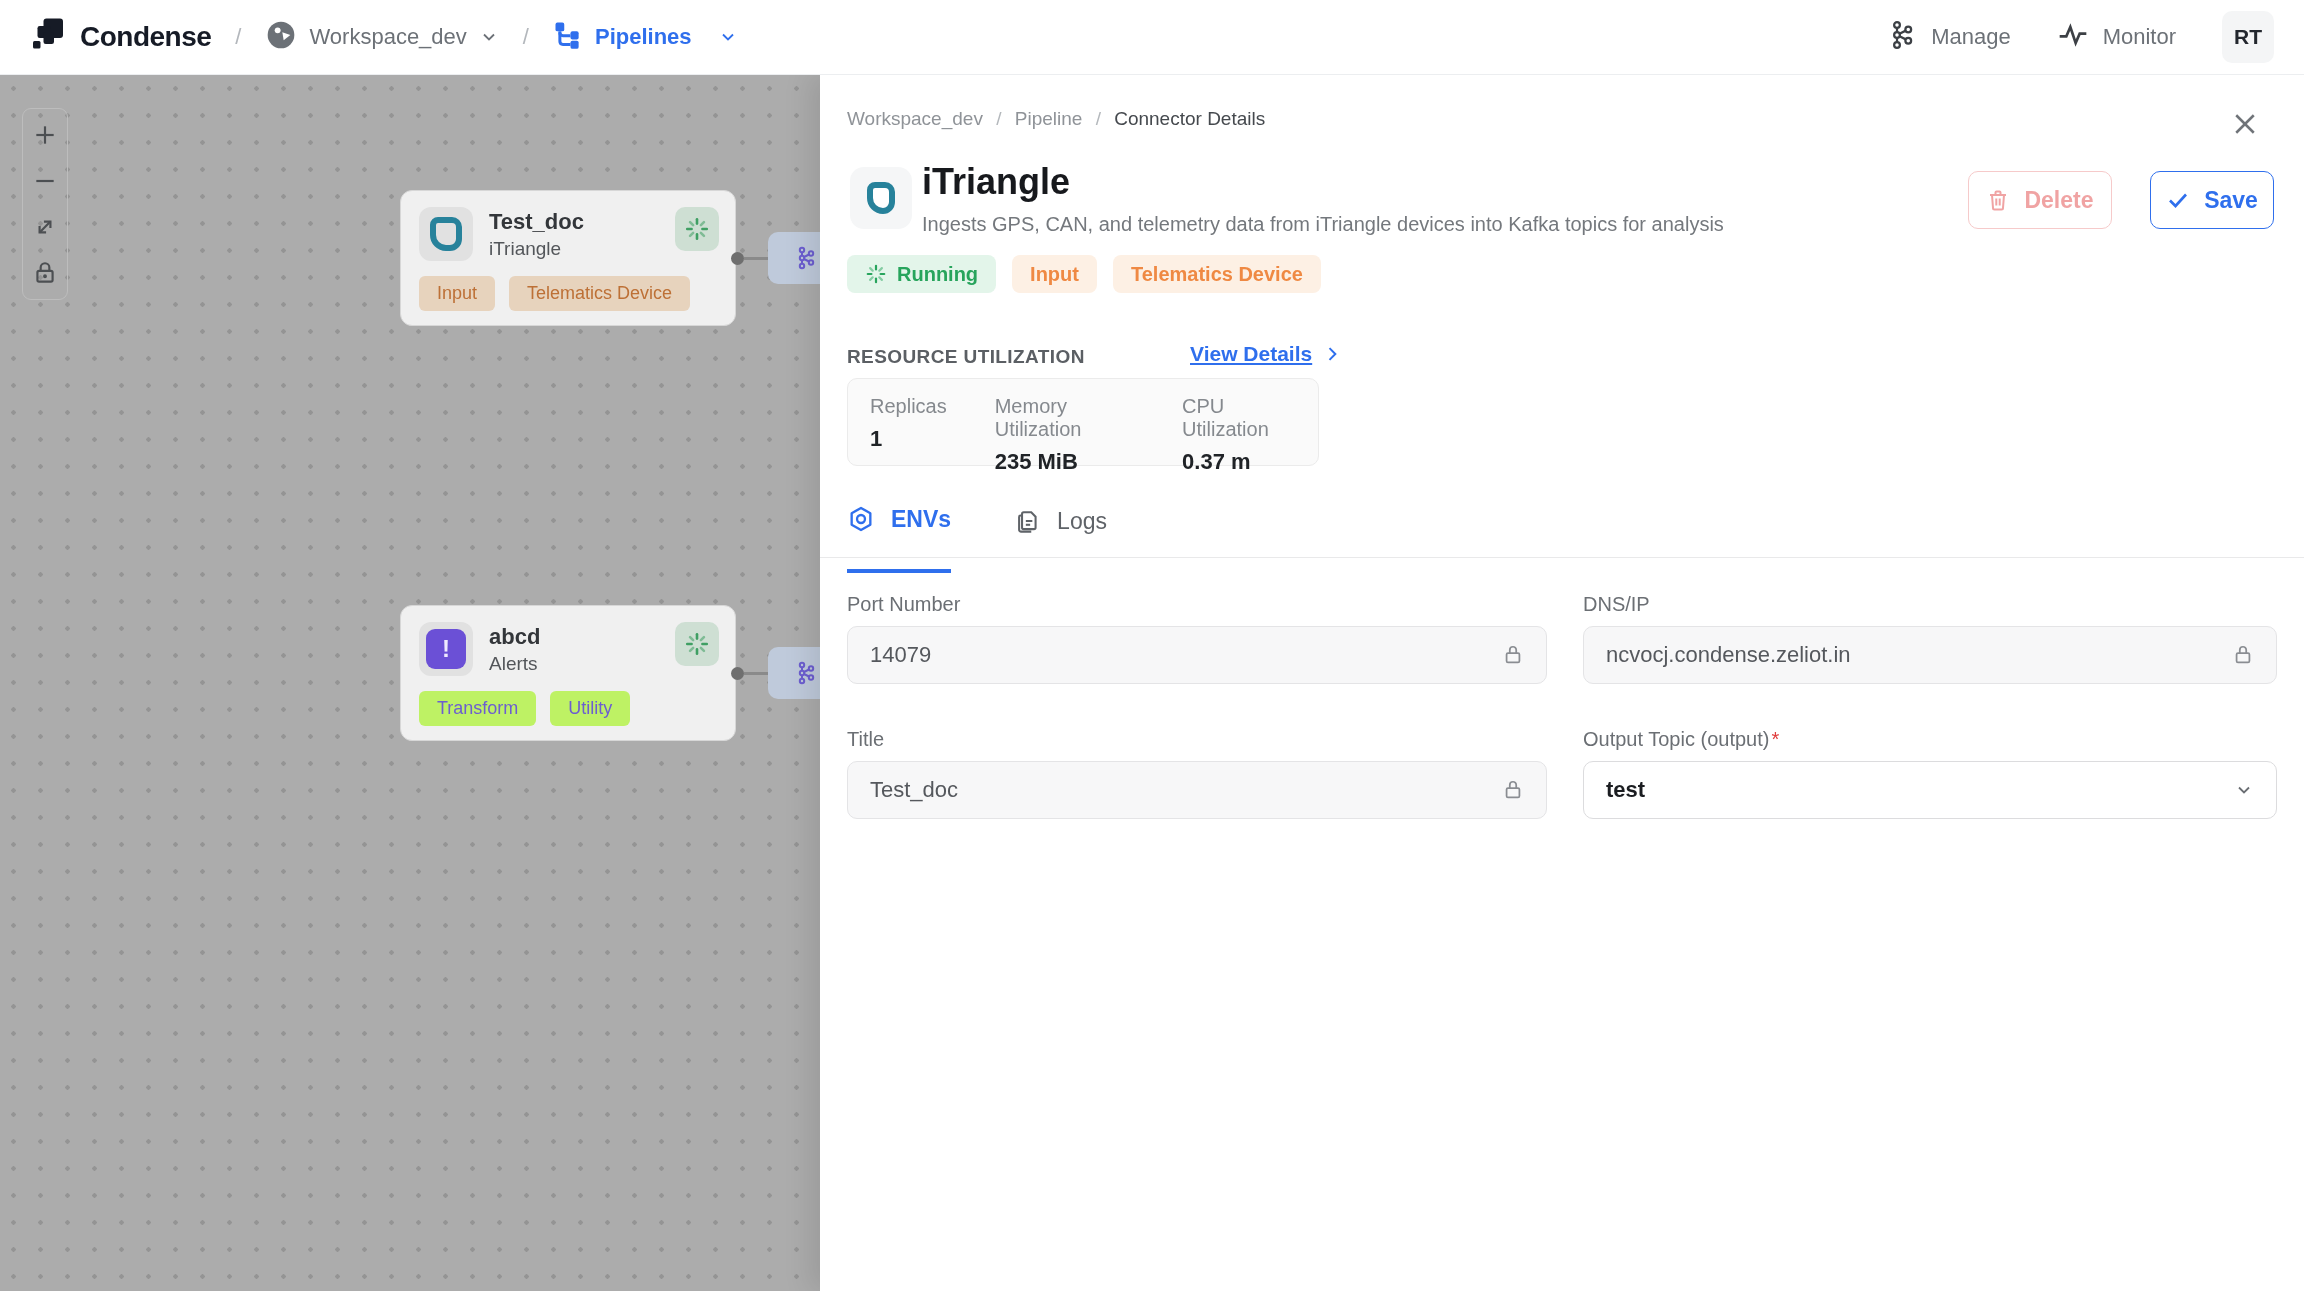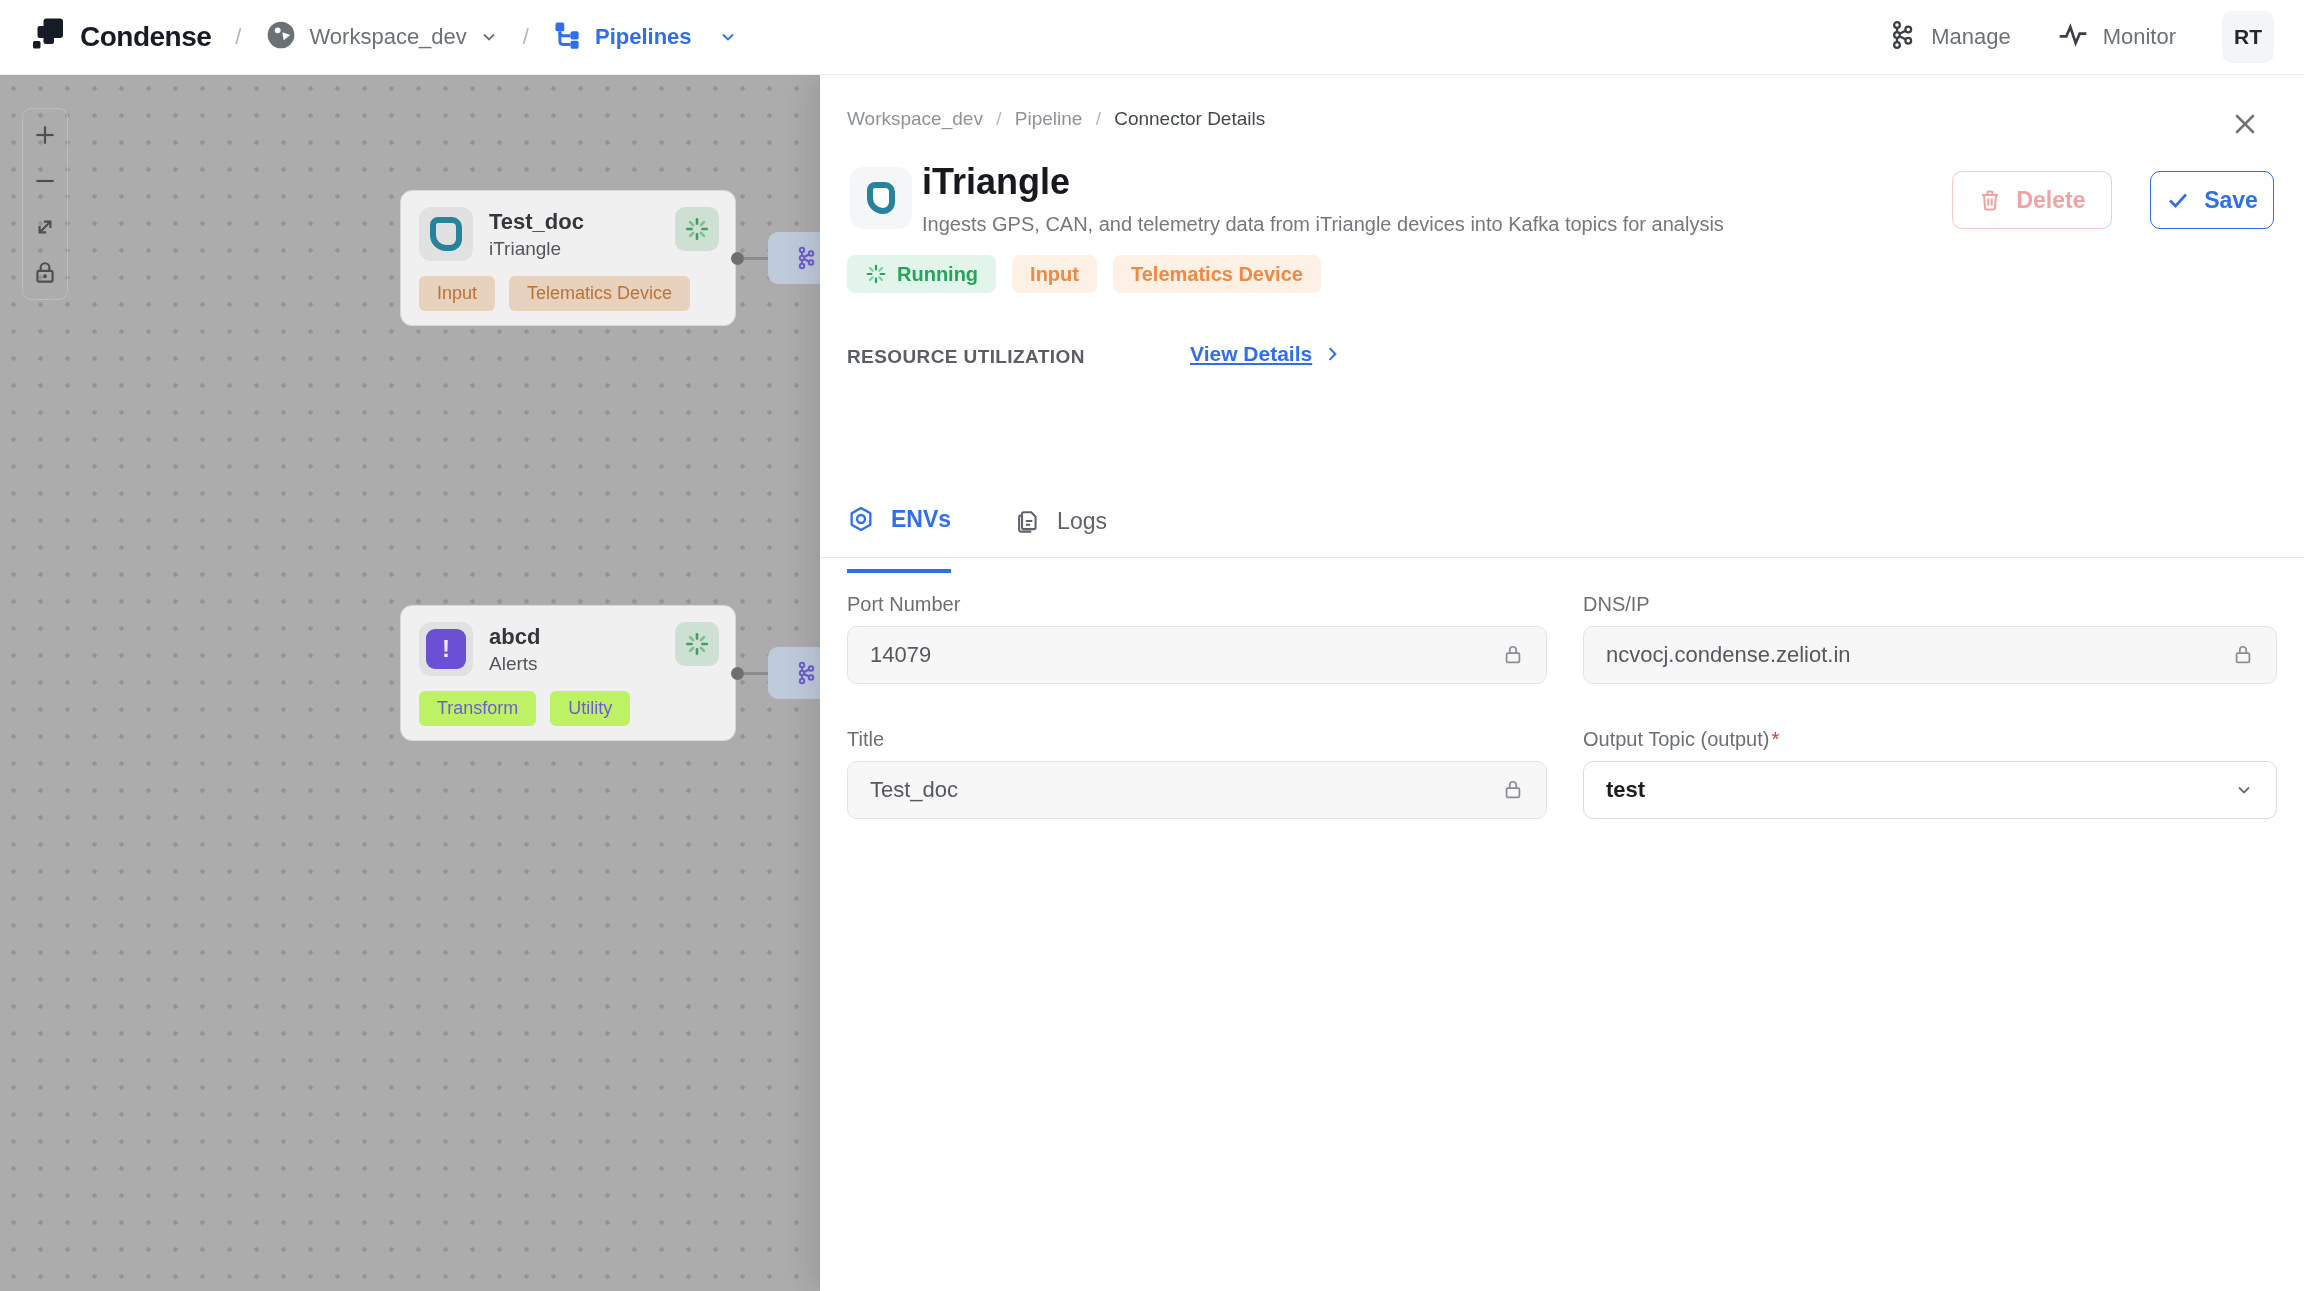--- a/index.html
+++ b/index.html
@@ -71,21 +71,21 @@
   .p-desc { position:absolute; left:102px; top:138px; font-size:20px; color:#74787d; }
 
   .p-badges { position:absolute; left:27px; top:180px; display:flex; gap:16px; }
   .badge { height:38px; display:flex; align-items:center; gap:10px; padding:0 18px; border-radius:8px; font-size:20px; font-weight:600; }
   .badge.green { background:#e3f5ea; color:#27a45c; }
   .badge.orange { background:#fdf0e4; color:#ef8943; font-weight:600; }
 
   .p-actions { position:absolute; right:30px; top:96px; display:flex; gap:38px; }
   .btn { height:58px; border-radius:10px; display:flex; align-items:center; justify-content:center;
          gap:14px; font-size:23px; font-weight:600; background:#fff; cursor:pointer; }
-  .btn.delete { width:160px; border:1.5px solid #f6caca; color:#f0a3a3; }
+  .btn.delete { width:144px; border:1.5px solid #f6caca; color:#f0a3a3; }
   .btn.save { width:124px; border:1.5px solid #2f6fed; color:#2f6fed; }
 
   .p-section-label { position:absolute; left:27px; top:271px; font-size:19px; font-weight:700;
                      letter-spacing:0.4px; color:#5b5f64; }
   .p-viewdetails { position:absolute; left:370px; top:267px; display:flex; align-items:center; gap:10px;
                    font-size:21px; font-weight:600; color:#2f6fed; cursor:pointer; }
   .p-viewdetails .u { text-decoration:underline; }
 
   .res-card { position:absolute; left:27px; top:303px; width:472px; height:88px; background:#fafafa;
               border:1px solid #ebebeb; border-radius:10px; display:flex; gap:48px; padding:16px 22px; }
@@ -384,20 +384,34 @@
     </div>
 
     <div class="p-section-label">RESOURCE UTILIZATION</div>
     <div class="p-viewdetails">
       <span class="u">View Details</span>
       <svg width="20" height="20" viewBox="0 0 24 24" fill="none" stroke="#2f6fed" stroke-width="2.4">
           <polyline points="9,5 16,12 9,19"></polyline>
         </svg>
     </div>
 
+    <div class="res-card">
+      <div class="res-col">
+        <div class="rl">Replicas</div>
+        <div class="rv">1</div>
+      </div>
+      <div class="res-col">
+        <div class="rl">Memory Utilization</div>
+        <div class="rv">235 MiB</div>
+      </div>
+      <div class="res-col">
+        <div class="rl">CPU Utilization</div>
+        <div class="rv">0.37 m</div>
+      </div>
+    </div>
 
     <div class="p-tabs">
       <div class="tab active">
         <svg width="28" height="28" viewBox="0 0 24 24" fill="none" stroke="#2f6fed" stroke-width="2">
           <path d="M12 2.5 L20 7 V17 L12 21.5 L4 17 V7 Z" stroke-linejoin="round"></path>
             <circle cx="12" cy="12" r="3.4"></circle>
         </svg>
         <span>ENVs</span>
       </div>
       <div class="tab inactive">

